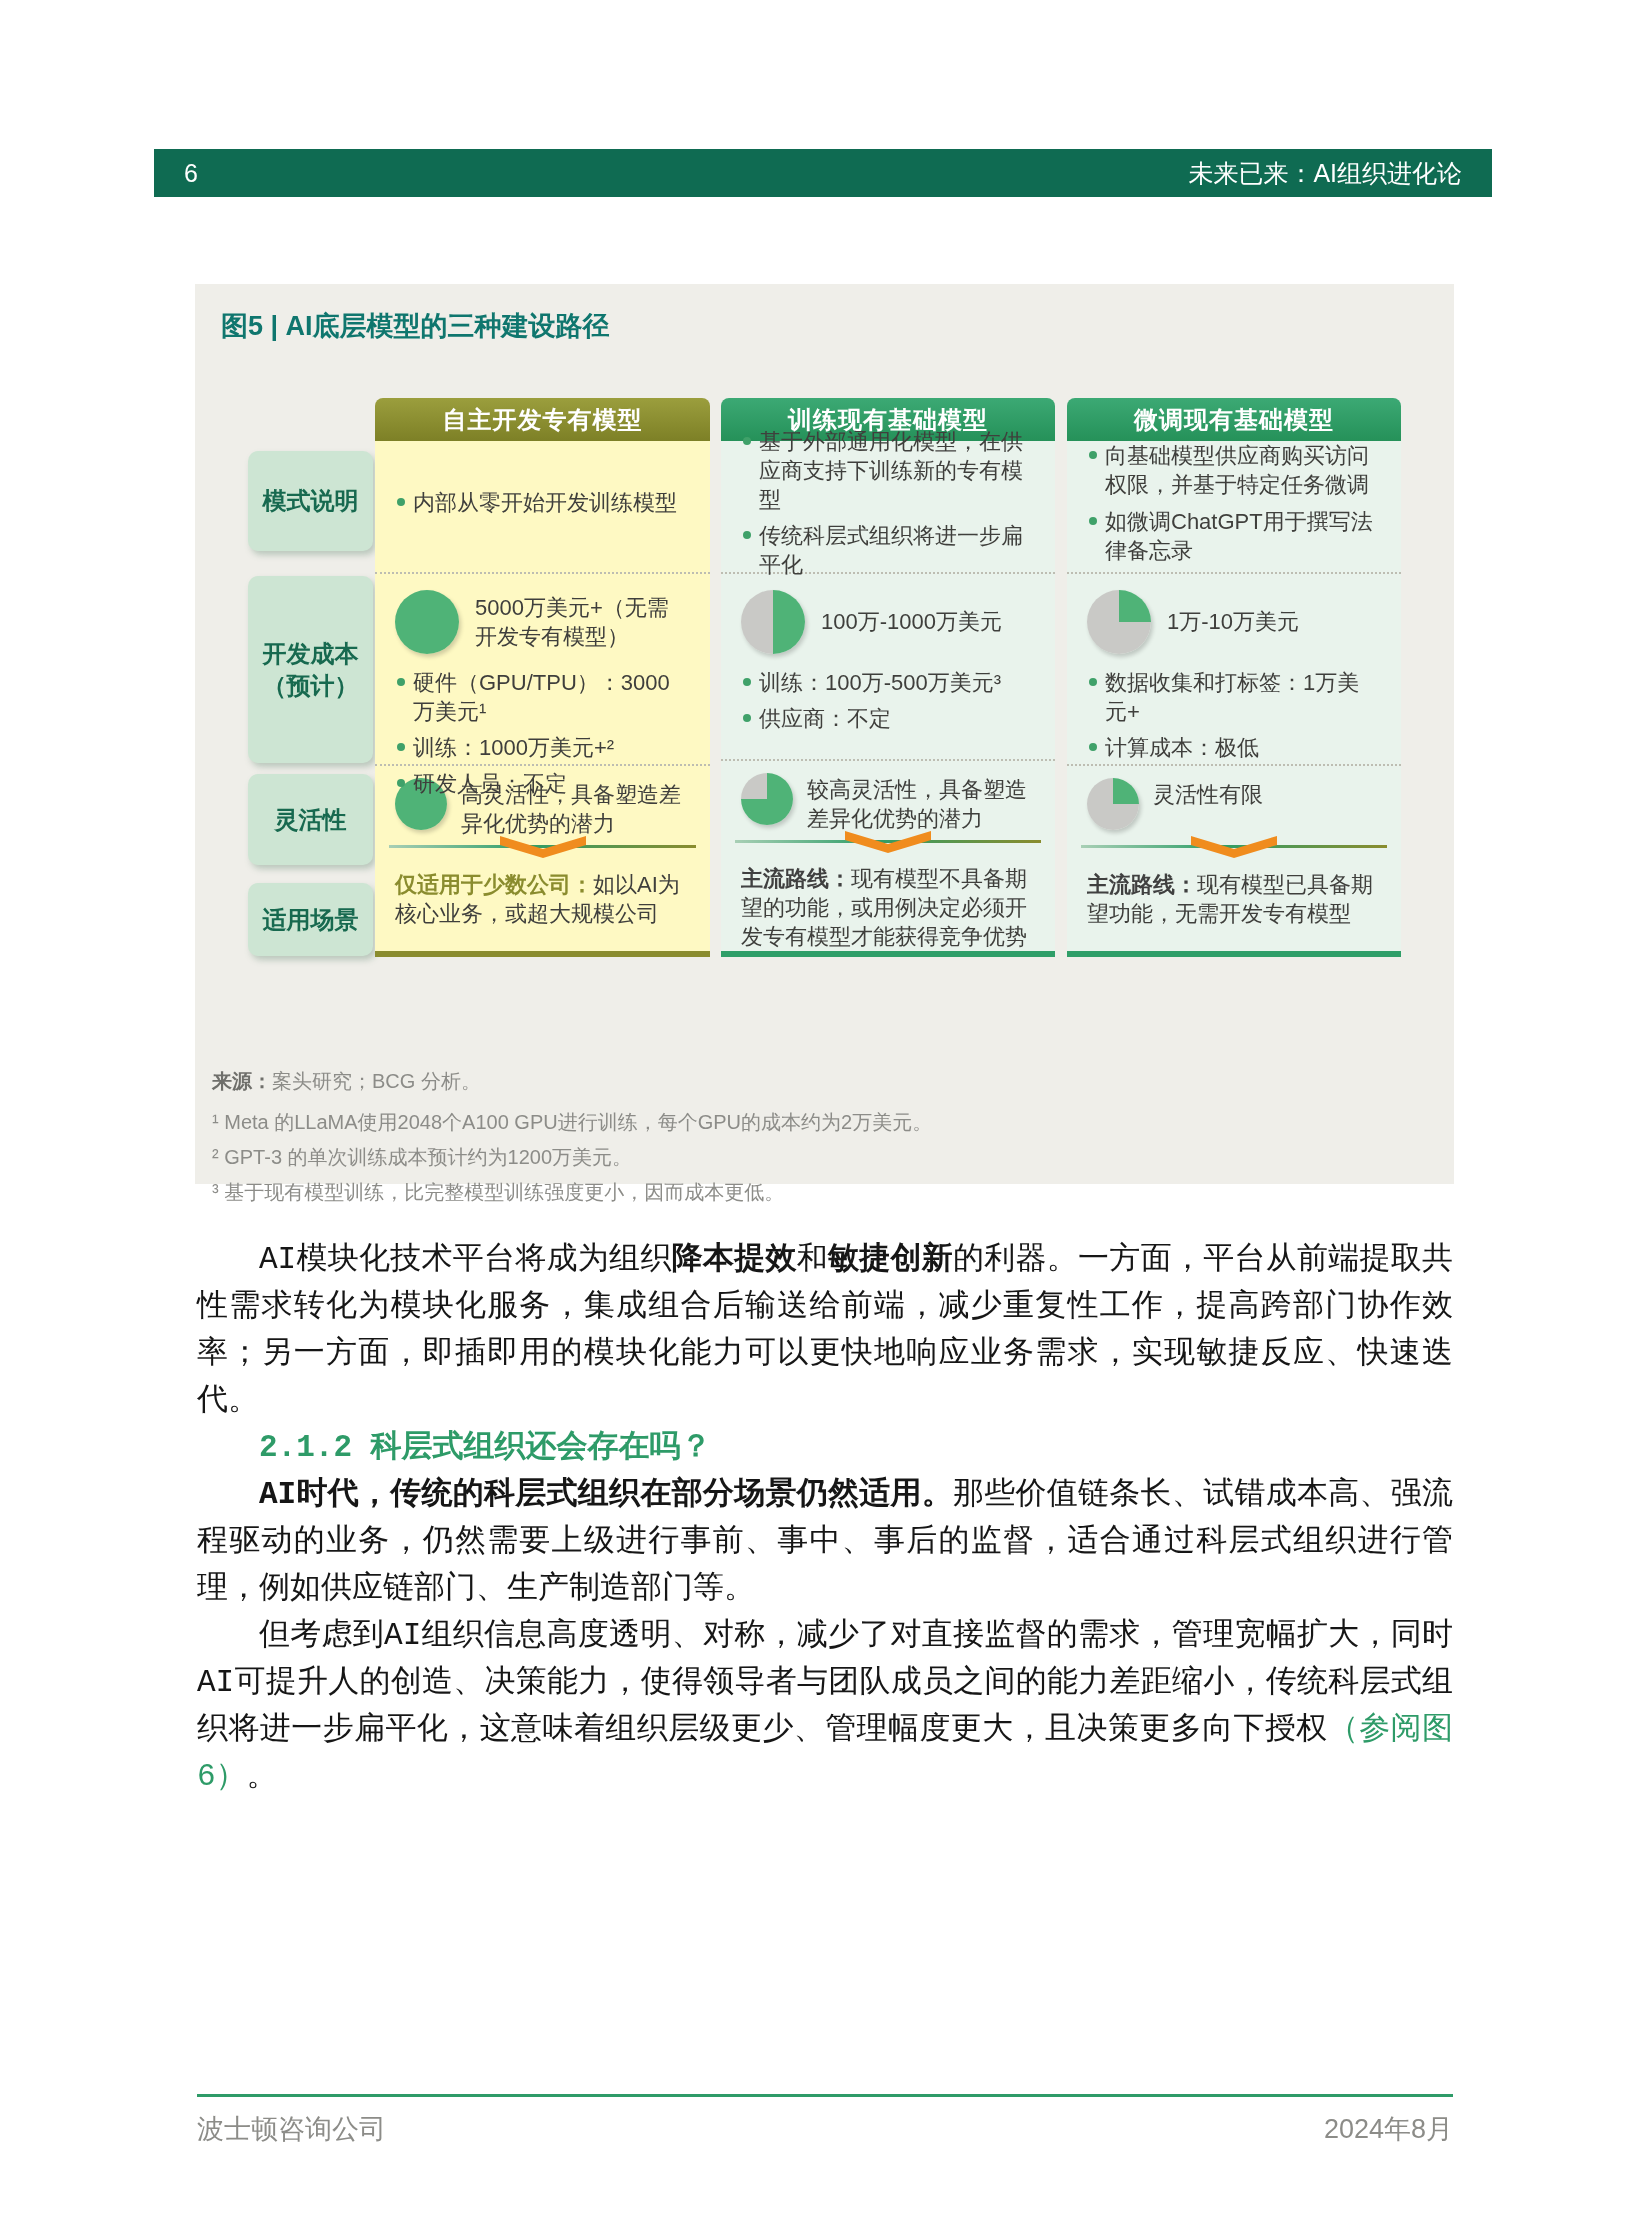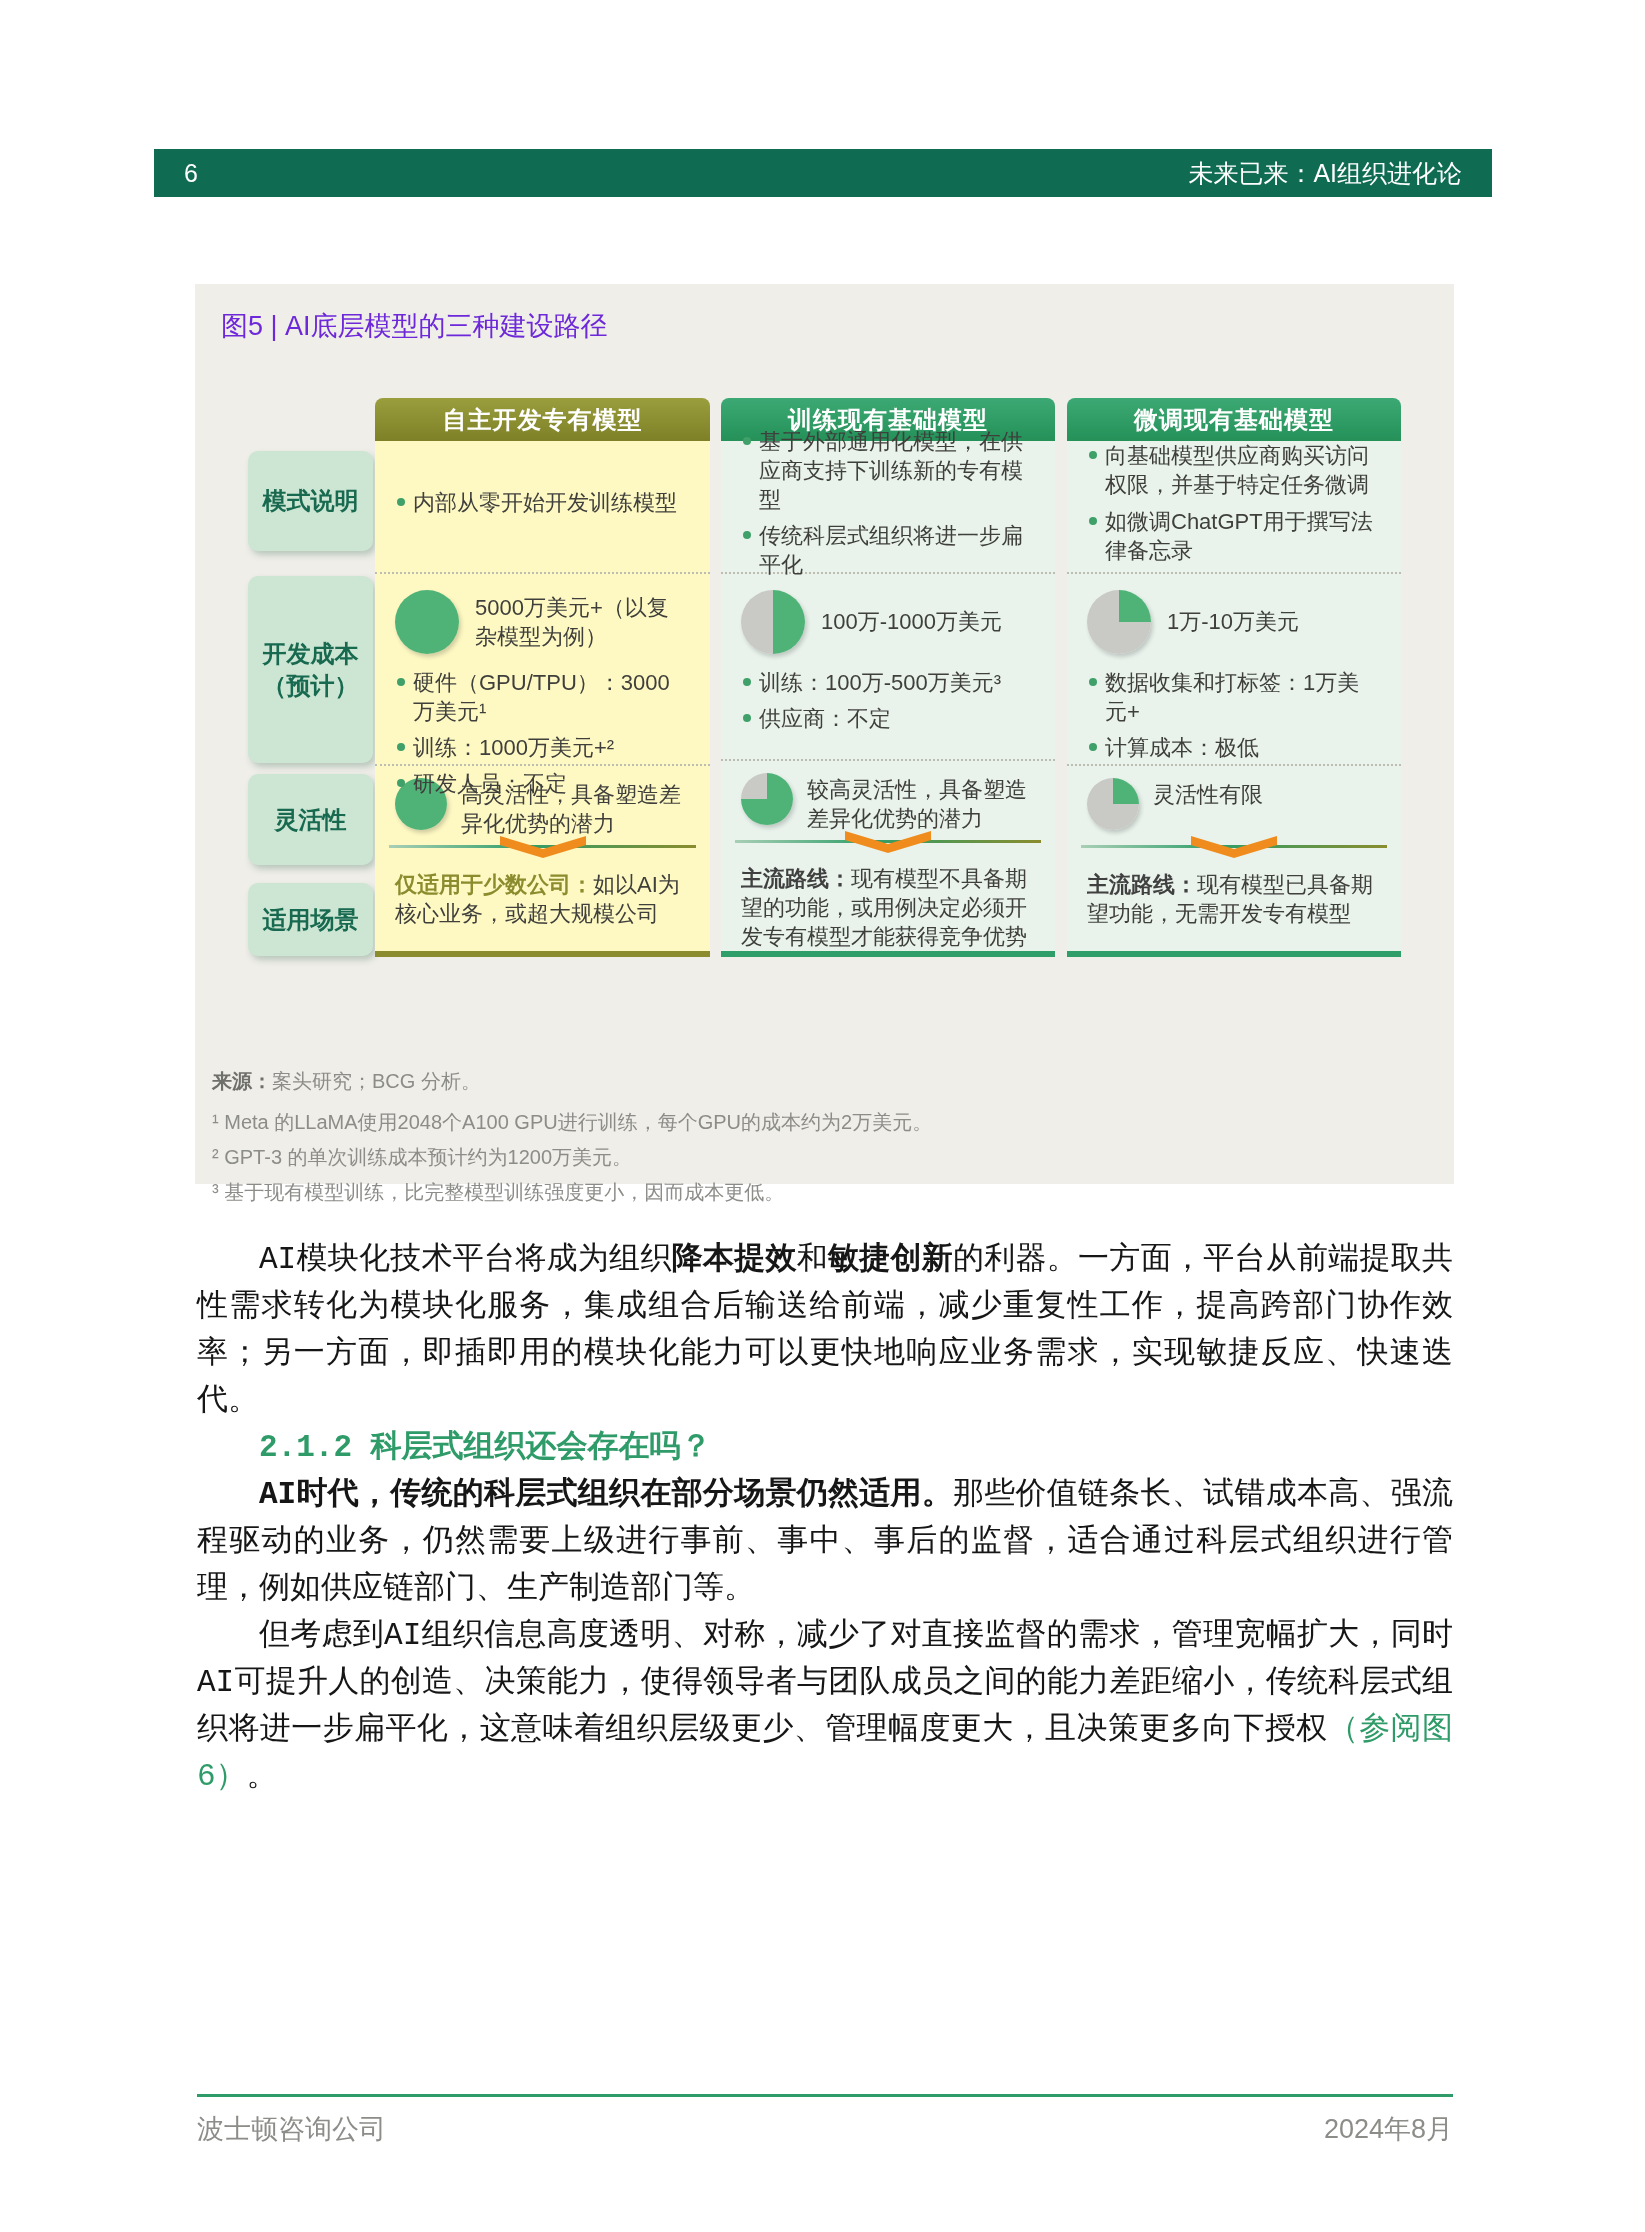--- a/index.html
+++ b/index.html
@@ -13,21 +13,21 @@
     position:absolute;left:154px;top:149px;width:1338px;height:48px;
     background:#0F6B52;color:#fff;display:flex;justify-content:space-between;
     align-items:center;padding:0 30px;box-sizing:border-box;font-size:25px;
   }
   
   .figure-panel{
     position:absolute;left:195px;top:284px;width:1259px;height:900px;
     background:#EFEEE9;
   }
   .figure-title{
-    position:absolute;left:26px;top:24px;font-size:27px;font-weight:normal;color:#6d28d9;
+    position:absolute;left:26px;top:24px;font-size:27px;font-weight:bold;color:#0f766e;
   }
   .row-label{
     position:absolute;left:53px;width:125px;background:#CDE5D3;border-radius:10px;
     color:#17694F;font-weight:bold;font-size:24px;display:flex;align-items:center;
     justify-content:center;text-align:right;white-space:pre-line;line-height:1.3;
     box-shadow:3px 4px 6px rgba(90,130,105,.35);
   }
   #label-mode{top:167px;height:100px}
   #label-cost{top:292px;height:187px}
   #label-flex{top:490px;height:91px}
@@ -124,21 +124,21 @@
     <div class="col-header">自主开发专有模型</div>
     <div class="col-body">
       <div class="sec sec-mode">
         <ul class="bullets">
           <li>内部从零开始开发训练模型</li>
         </ul>
       </div>
       <div class="sec sec-cost">
         <div class="cost-head">
           <div class="pie pie-64" style="background: conic-gradient(rgb(79, 179, 119) 0deg, rgb(79, 179, 119) 360deg, rgb(201, 201, 198) 360deg, rgb(201, 201, 198) 360deg);"></div>
-          <div>5000万美元+（以复杂模型为例）</div>
+          <div>5000万美元+（无需开发专有模型）</div>
         </div>
         <ul class="bullets">
           <li>硬件（GPU/TPU）：3000万美元¹</li>
           <li>训练：1000万美元+²</li>
           <li>研发人员：不定</li>
         </ul>
       </div>
       <div class="sec sec-flex">
         <div class="pie pie-52" style="background: conic-gradient(rgb(79, 179, 119) 0deg, rgb(79, 179, 119) 360deg, rgb(201, 201, 198) 360deg, rgb(201, 201, 198) 360deg);"></div>
         <div class="flex-text">高灵活性，具备塑造差异化优势的潜力</div>

